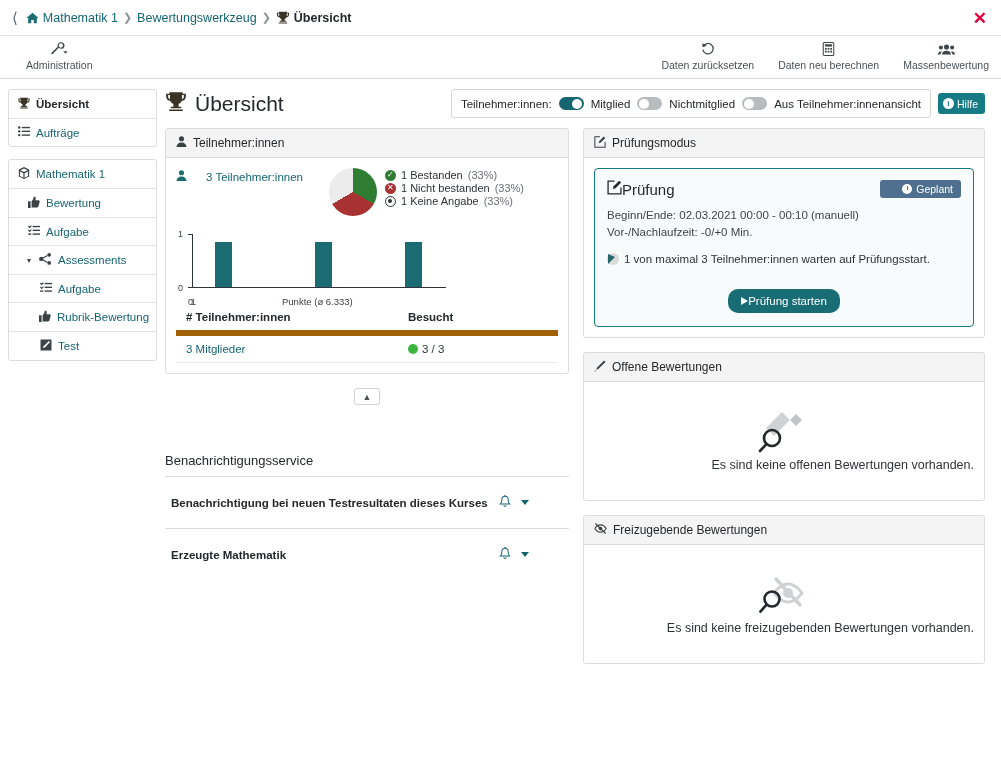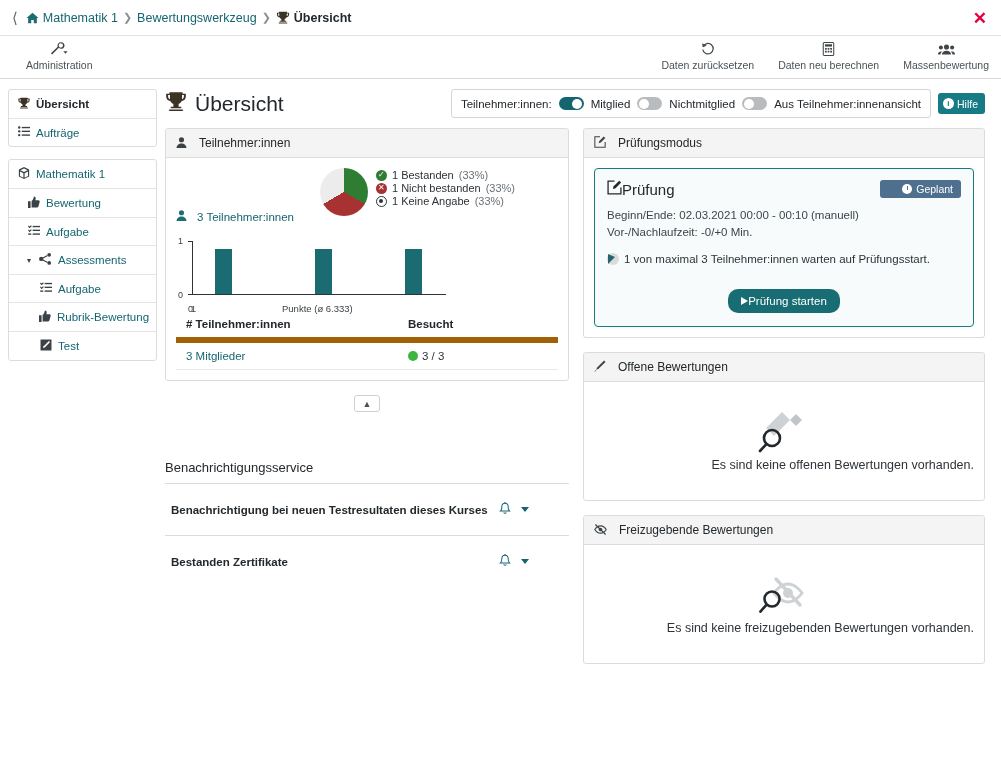--- a/index.html
+++ b/index.html
@@ -140,33 +140,32 @@
   .col-l { width: 404px; flex: 0 0 404px; }
   .col-r { flex: 1; min-width: 0; }
 
   .panel {
     border: 1px solid #dcdcdc; border-radius: 3px;
     background: #fff; margin-bottom: 14px;
   }
   .panel-head {
     background: #f4f4f4; border-bottom: 1px solid #dcdcdc;
     padding: 7px 10px; font-size: 12px; color: #23282c;
-    display: flex; align-items: flex-end; gap: 12px;
+    display: flex; align-items: flex-start; gap: 6px;
     border-radius: 2px 2px 0 0;
   }
   .panel-head .phic { font-size: 11px; color: #3b4246; }
   .panel-body { padding: 10px; }
 
   
   .pt-row { display: flex; align-items: flex-start; }
   .pt-count {
     font-size: 11.5px; color: #156570;
-    display: flex; align-items: center; gap: 10px;
+    display: flex; align-items: center; gap: 19px;
     padding-top: 2px;
-    margin-top: 40px;
   }
   .pie-wrap { margin-left: 26px; display: flex; align-items: flex-start; gap: 8px; }
   .pie {
     width: 48px; height: 48px; border-radius: 50%;
     background: conic-gradient(from 0deg, #2f7d32 0deg 120deg, #a83232 120deg 240deg, #ececec 240deg 360deg);
   }
   .legend { display: flex; flex-direction: column; gap: 1px; padding-top: 1px; }
   .leg-row { display: flex; align-items: center; gap: 5px; font-size: 11px; color: #2d3338; white-space: nowrap; }
   .leg-ic { width: 11px; height: 11px; border-radius: 50%; display: inline-flex; align-items: center; justify-content: center; font-size: 8px; color: #fff; line-height: 1; }
   .leg-ic.pass { background: #2f7d32; }
@@ -585,21 +584,21 @@
                   <path fill="none" stroke="#156570" stroke-width="1.1" d="M6.5 1.2c-2.2 0-3.4 1.5-3.4 3.5 0 2.6-.4 3.9-1.5 4.9h9.8c-1.1-1-1.5-2.3-1.5-4.9 0-2-1.2-3.5-3.4-3.5z"></path>
                   <path fill="none" stroke="#156570" stroke-width="1.1" d="M5.1 11.2a1.5 1.5 0 0 0 2.8 0"></path>
                   <path fill="#156570" d="M5.9 0h1.2v1.3H5.9z"></path>
                 </svg>
               </span>
               <span class="caret-s"></span>
             </span>
           </div>
 
           <div class="notif-row">
-            <span class="notif-label">Bestanden Zertifikate</span>
+            <span class="notif-label">Erzeugte Mathematik</span>
             <span class="notif-ctl">
               <span class="bell">
                 <svg width="12" height="13" viewBox="0 0 13 14">
                   <path fill="none" stroke="#156570" stroke-width="1.1" d="M6.5 1.2c-2.2 0-3.4 1.5-3.4 3.5 0 2.6-.4 3.9-1.5 4.9h9.8c-1.1-1-1.5-2.3-1.5-4.9 0-2-1.2-3.5-3.4-3.5z"></path>
                   <path fill="none" stroke="#156570" stroke-width="1.1" d="M5.1 11.2a1.5 1.5 0 0 0 2.8 0"></path>
                   <path fill="#156570" d="M5.9 0h1.2v1.3H5.9z"></path>
                 </svg>
               </span>
               <span class="caret-s"></span>
             </span>

